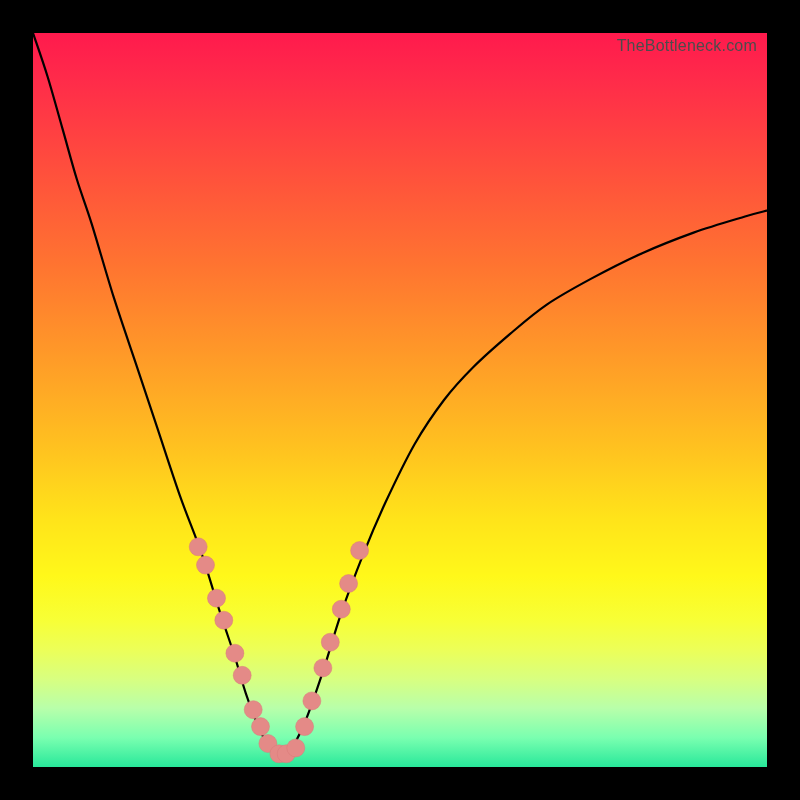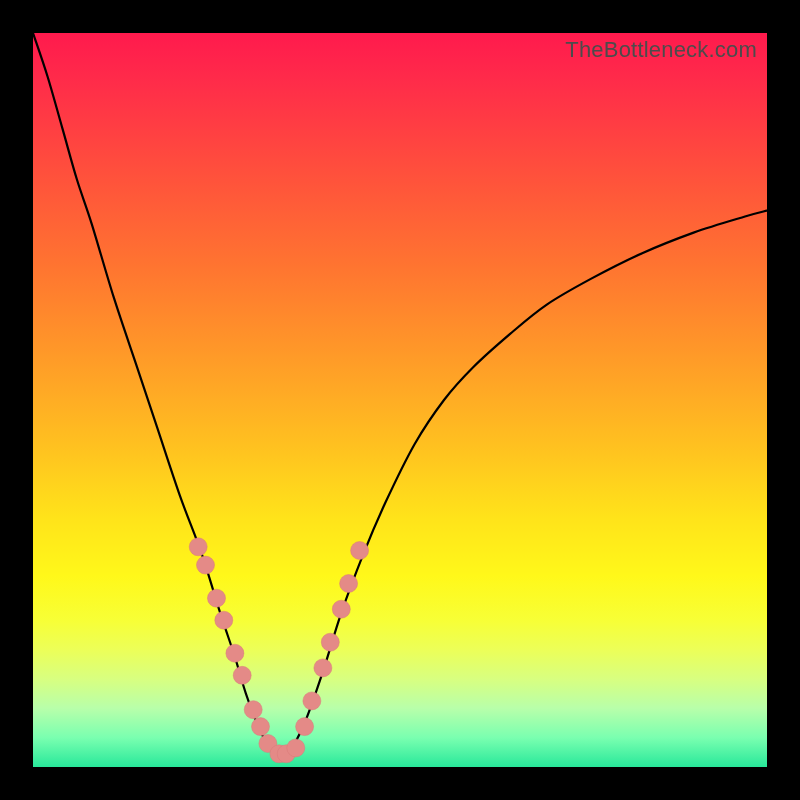--- a/index.html
+++ b/index.html
@@ -39,21 +39,21 @@
       #b8ffaa 92%,
       #7affb0 96%,
       #28e89a 100%
     );
   }
   .watermark {
     position: absolute;
     top: 4px;
     right: 10px;
     color: #4c4c4c;
-    font-size: 22px;
+    font-size: 16px;
     font-weight: 500;
     letter-spacing: 0.2px;
     user-select: none;
   }
   svg.curve {
     position: absolute;
     left: 0; top: 0;
     width: 734px; height: 734px;
   }
   .markers circle {

